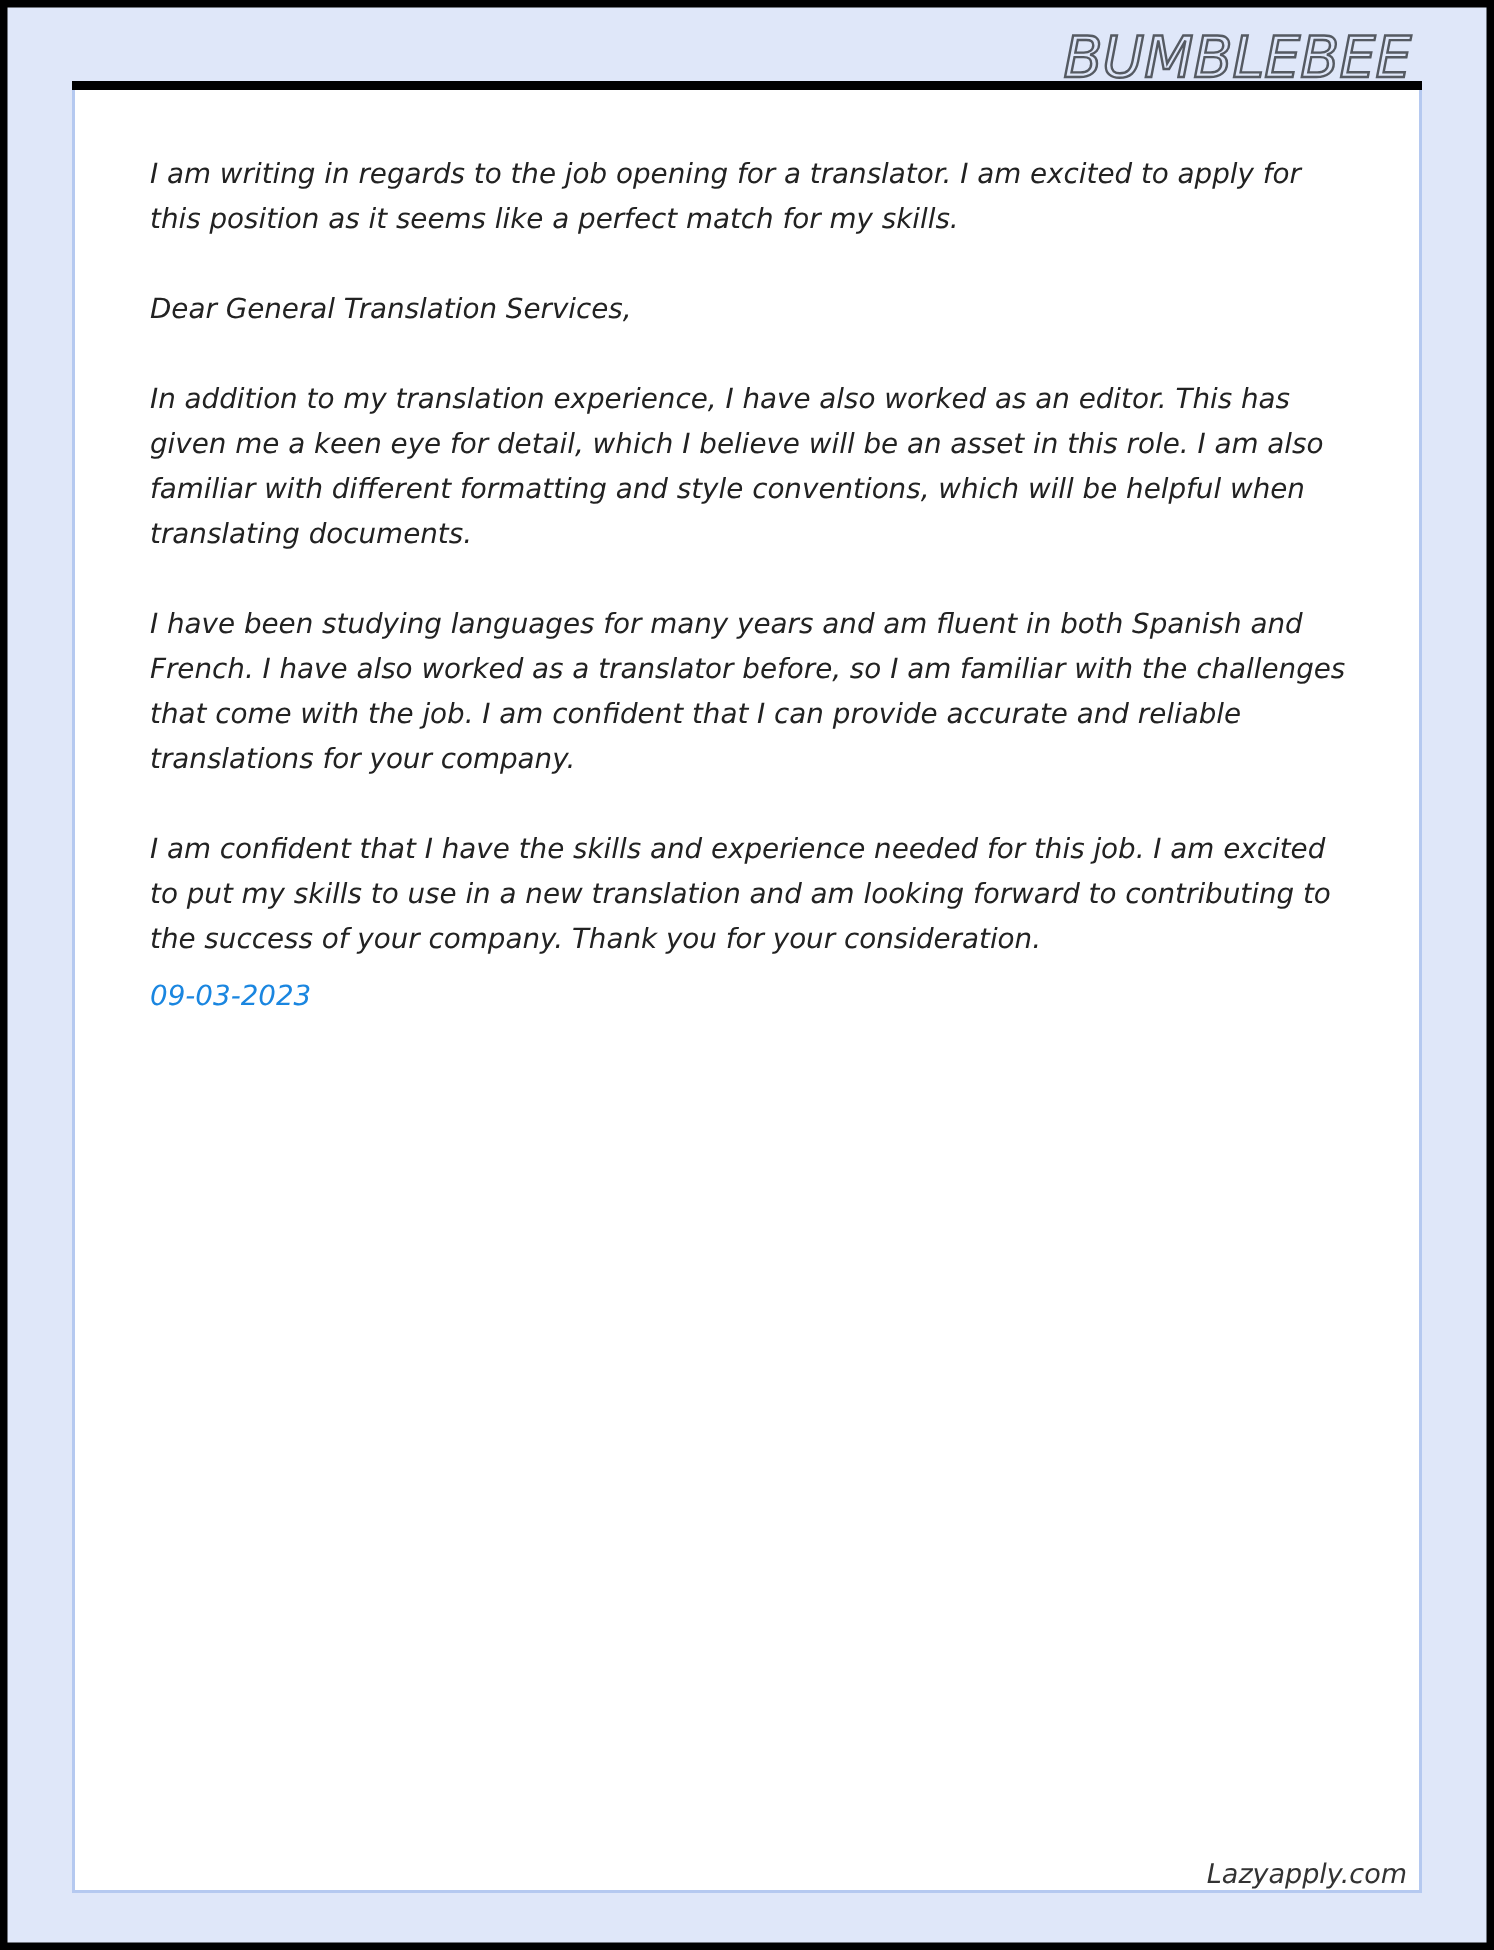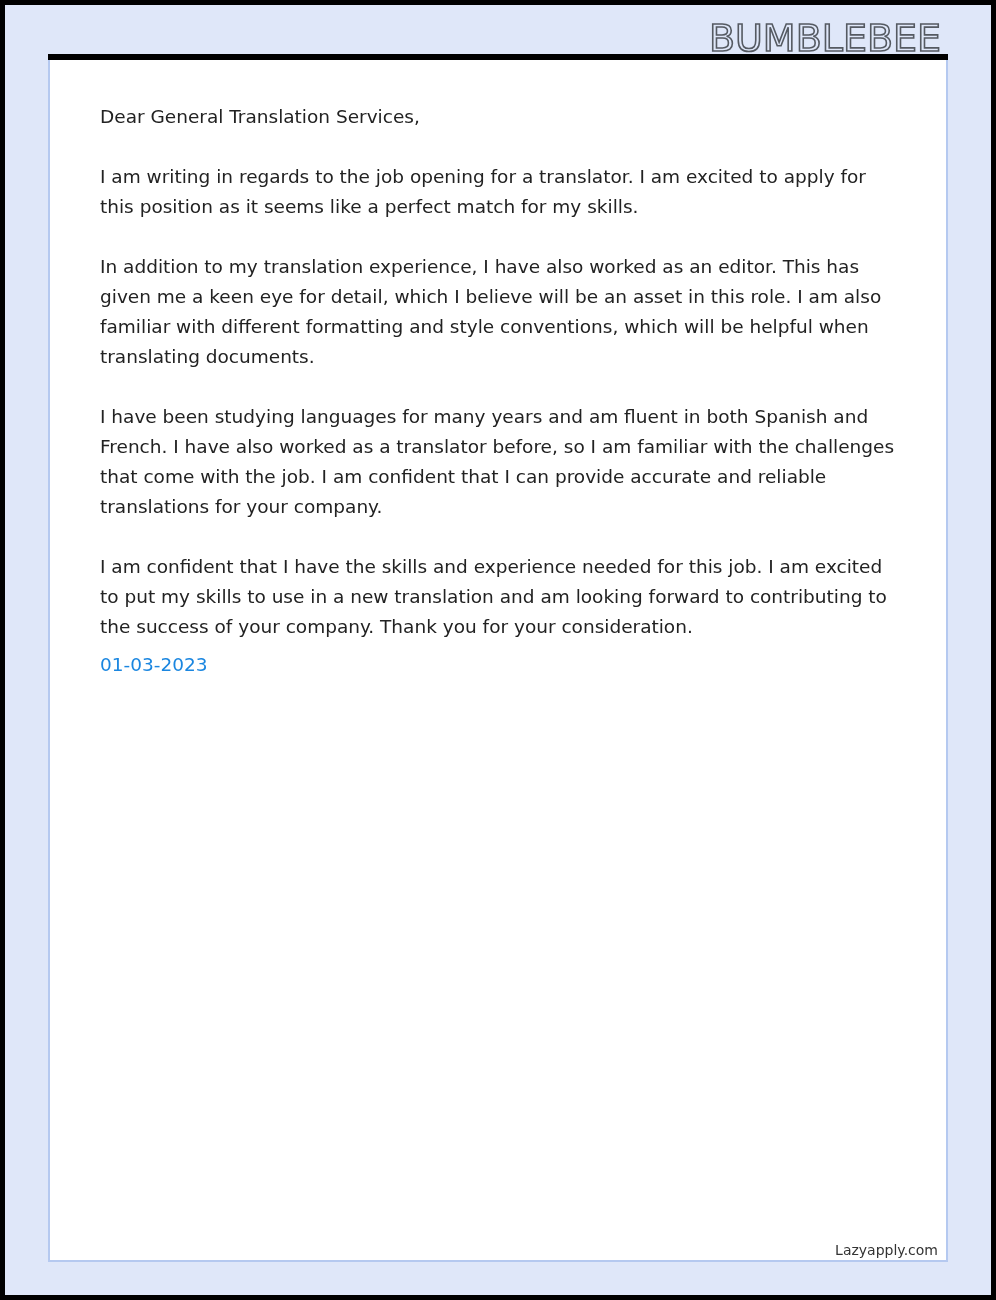--- a/index.html
+++ b/index.html
@@ -14,20 +14,21 @@
       overflow: hidden;
       font-family: "DejaVu Sans", sans-serif;
     }
     .outer {
       position: absolute;
       left: 5px;
       top: 5px;
       width: 986px;
       height: 1290px;
       background: #dfe7f9;
+      font-style: italic;
     }
     .brand {
       position: absolute;
       right: 50px;
       top: 10px;
       font-family: "DejaVu Sans", sans-serif;
       font-size: 38px;
       letter-spacing: 0px;
       color: #dfe7f9;
       -webkit-text-stroke: 1.6px #555a62;
@@ -70,35 +71,35 @@
     }
     .date {
       color: #1a86e0;
       font-size: 18.5px;
       line-height: 30px;
     }
     .footer {
       position: absolute;
       right: 8px;
       bottom: 2px;
-      font-size: 14px;
+      font-size: 18px;
       color: #333333;
       line-height: 16px;
     }
   </style>
 </head>
 <body>
 
 <div class="outer">
   <div class="brand">BUMBLEBEE</div>
   <div class="topbar"></div>
   <div class="page">
     <div class="content">
+      <p>I am writing in regards to the job opening for a translator. I am excited to apply for this position as it seems like a perfect match for my skills.</p>
       <p>Dear General Translation Services,</p>
-      <p>I am writing in regards to the job opening for a translator. I am excited to apply for this position as it seems like a perfect match for my skills.</p>
       <p>In addition to my translation experience, I have also worked as an editor. This has given me a keen eye for detail, which I believe will be an asset in this role. I am also familiar with different formatting and style conventions, which will be helpful when translating documents.</p>
       <p>I have been studying languages for many years and am fluent in both Spanish and French. I have also worked as a translator before, so I am familiar with the challenges that come with the job. I am confident that I can provide accurate and reliable translations for your company.</p>
       <p class="last">I am confident that I have the skills and experience needed for this job. I am excited to put my skills to use in a new translation and am looking forward to contributing to the success of your company. Thank you for your consideration.</p>
-      <div class="date">01-03-2023</div>
+      <div class="date">09-03-2023</div>
     </div>
     <div class="footer">Lazyapply.com</div>
   </div>
 </div>
 
 </body></html>

